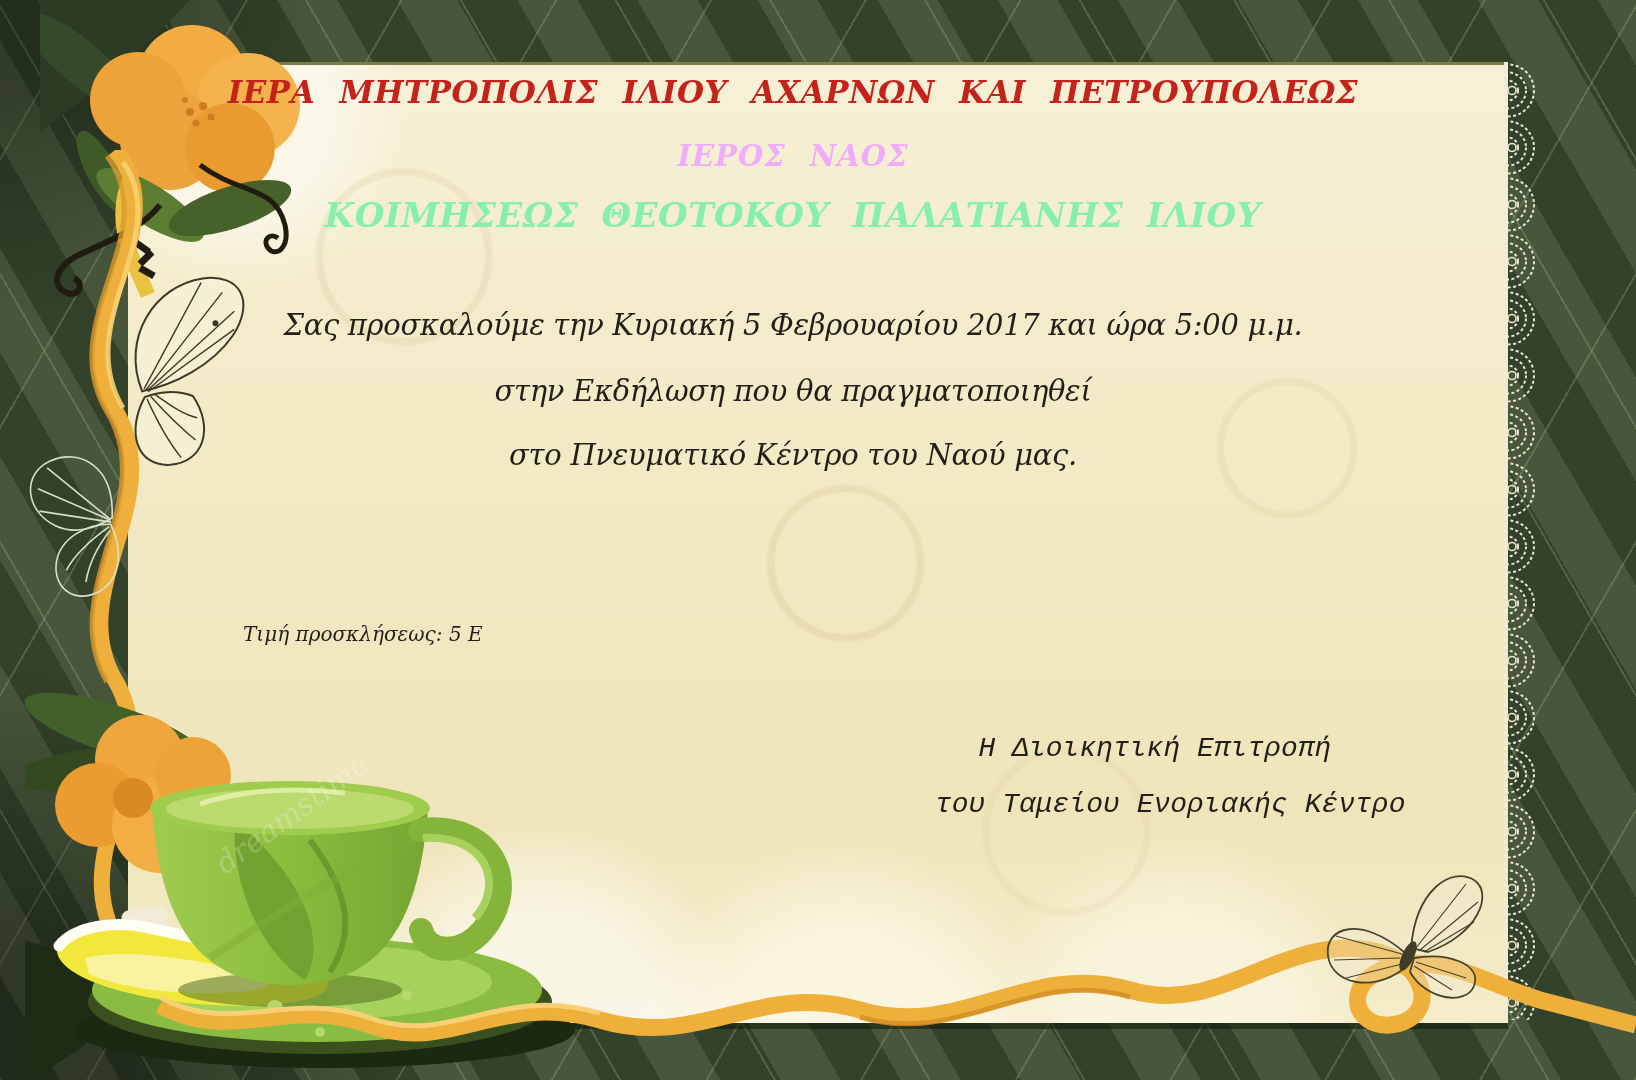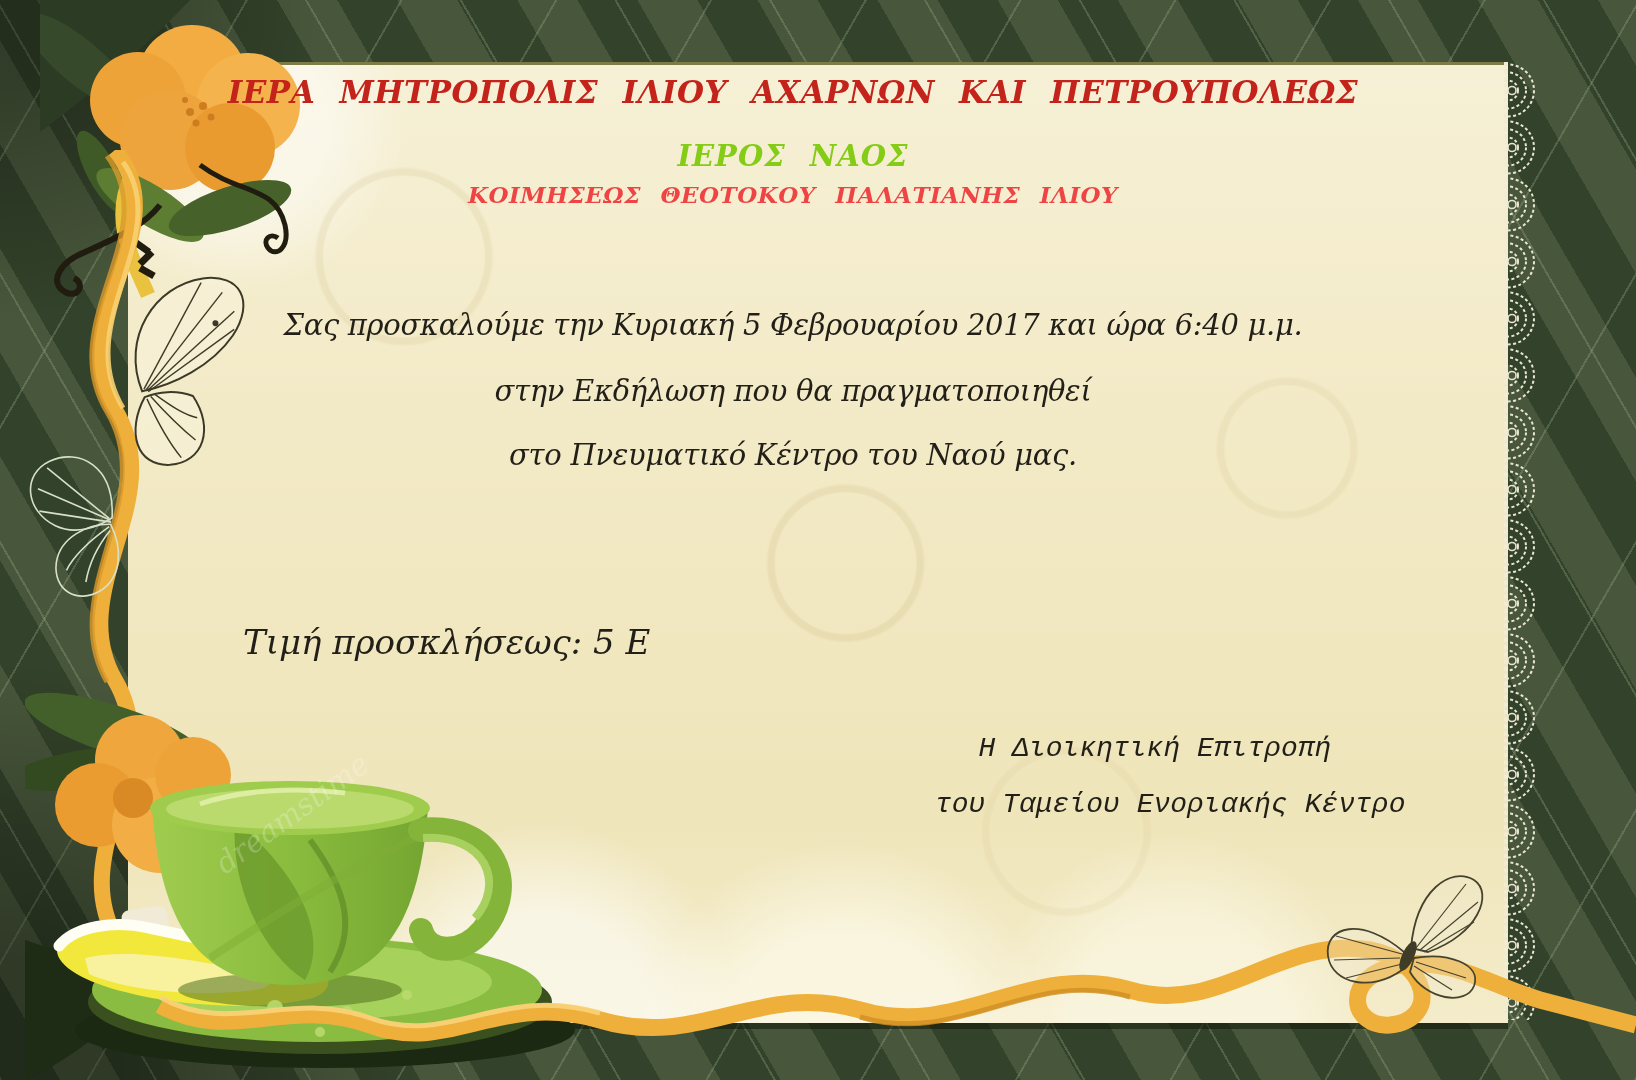--- a/index.html
+++ b/index.html
@@ -48,25 +48,25 @@
   .butterfly-b{left:18px; top:445px; width:130px; height:160px; transform:rotate(-14deg);}
   .butterfly-c{left:1316px; top:860px; width:180px; height:155px;}
   .teacup{left:25px; top:690px; width:570px; height:390px;}
   .ribbon-bottom{left:140px; top:905px; width:1496px; height:175px;}
   
   .line{
     position:absolute; left:128px; width:1330px; text-align:center;
     white-space:nowrap; font-style:italic; color:#211f17;
   }
   .h-red {top:74px;  font-size:31px; color:#c3231a; word-spacing:13px; letter-spacing:.5px; font-weight:bold;}
-  .h-grn1{top:139px; font-size:29px; color:#84cc16; word-spacing:13px; letter-spacing:1px; font-weight:bold;}
-  .h-grn2{top:181px; font-size:23px; color:#ef4444; word-spacing:11px; letter-spacing:.5px; font-weight:bold;}
+  .h-grn1{top:139px; font-size:29px; color:#f0abfc; word-spacing:13px; letter-spacing:1px; font-weight:bold;}
+  .h-grn2{top:195px; font-size:34px; color:#86efac; word-spacing:11px; letter-spacing:.5px; font-weight:bold;}
   .body-line{font-size:29px; letter-spacing:-.3px;}
   .b1{top:308px}.b2{top:374px}.b3{top:438px}.b4{top:506px}
-  .price{top:622px; left:243px; width:auto; text-align:right; font-size:34px;}
+  .price{top:622px; left:243px; width:auto; text-align:right; font-size:20px;}
   .sig{left:935px; width:440px; font-size:28px;font-family:Liberation Mono, monospace;}
   .sig1{top:733px}.sig2{top:789px}
 </style>
 </head>
 <body>
 
 <div class="stage">
 
   <div class="bg"></div>
   <div class="bg-vignette"></div>
@@ -216,21 +216,21 @@
       <path d="M100,102 L150,118"></path>
         <path d="M98,106 L136,130"></path>
     </g>
     <ellipse cx="92" cy="96" rx="6" ry="16" transform="rotate(25 92 96)" fill="#3f3c28"></ellipse>
   </svg>
 
   <div class="line h-red">ΙΕΡΑ ΜΗΤΡΟΠΟΛΙΣ ΙΛΙΟΥ ΑΧΑΡΝΩΝ ΚΑΙ ΠΕΤΡΟΥΠΟΛΕΩΣ</div>
   <div class="line h-grn1">ΙΕΡΟΣ ΝΑΟΣ</div>
   <div class="line h-grn2">ΚΟΙΜΗΣΕΩΣ ΘΕΟΤΟΚΟΥ ΠΑΛΑΤΙΑΝΗΣ ΙΛΙΟΥ</div>
 
-  <div class="line body-line b1">Σας προσκαλούμε την Κυριακή 5 Φεβρουαρίου 2017 και ώρα 6:40 μ.μ.</div>
+  <div class="line body-line b1">Σας προσκαλούμε την Κυριακή 5 Φεβρουαρίου 2017 και ώρα 5:00 μ.μ.</div>
   <div class="line body-line b3">στο Πνευματικό Κέντρο του Ναού μας.</div>
   <div class="line body-line b2">στην Εκδήλωση που θα πραγματοποιηθεί</div>
 
   <div class="line price">Τιμή προσκλήσεως: 5 E</div>
 
   <div class="line sig sig1">Η Διοικητική Επιτροπή</div>
   <div class="line sig sig2">του Ταμείου Ενοριακής Κέντρο</div>
 
 </div>
 

